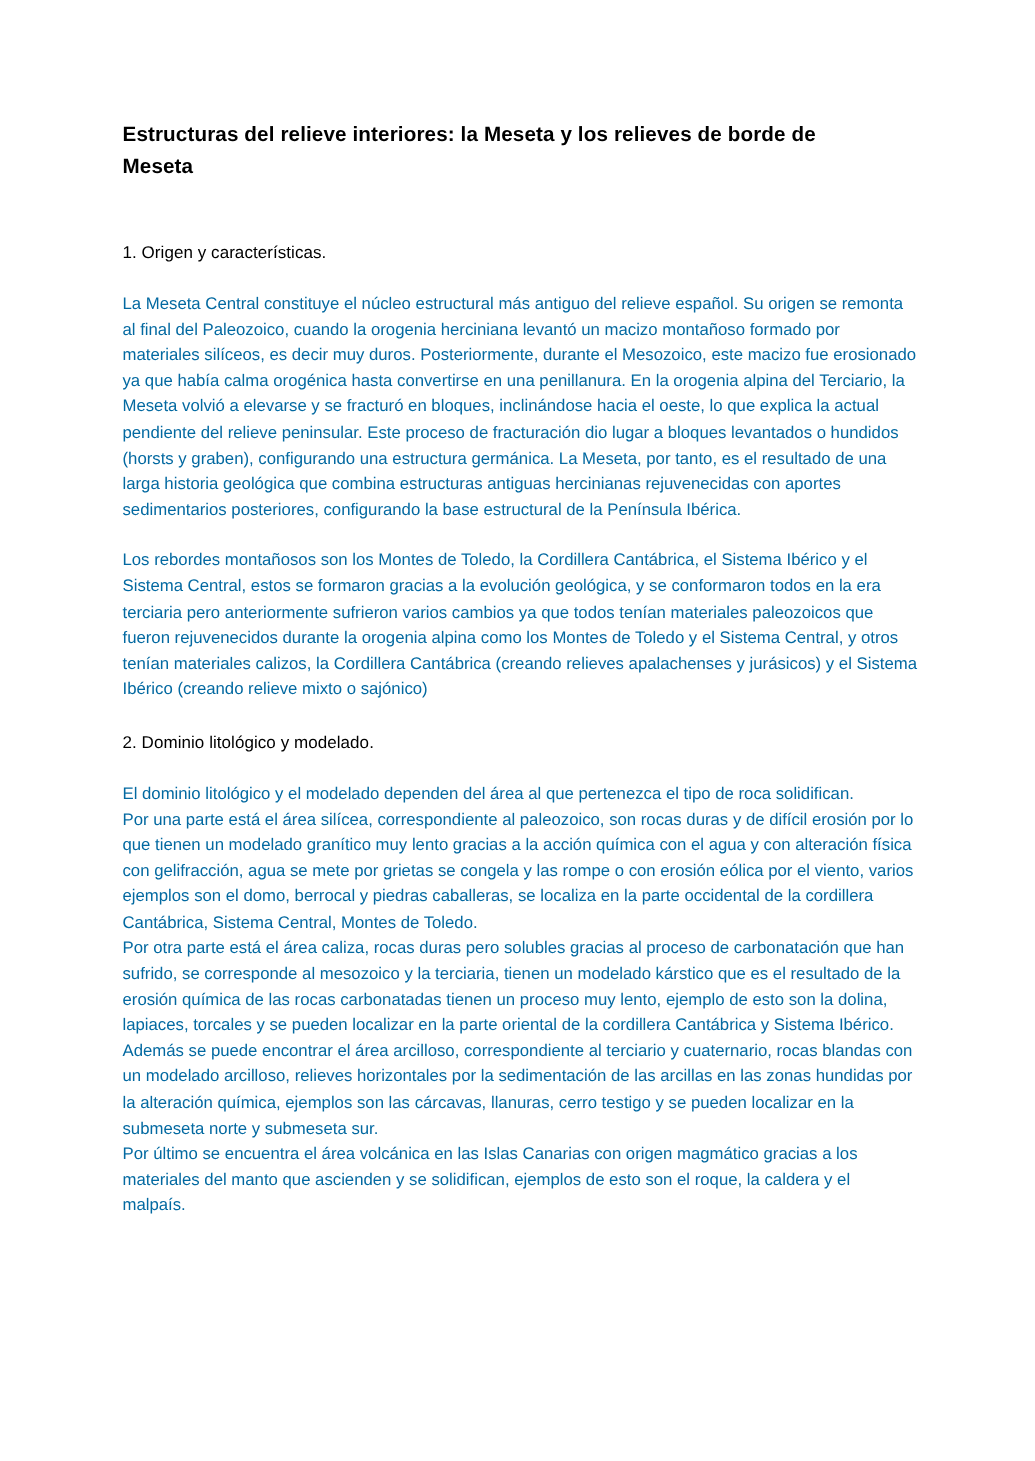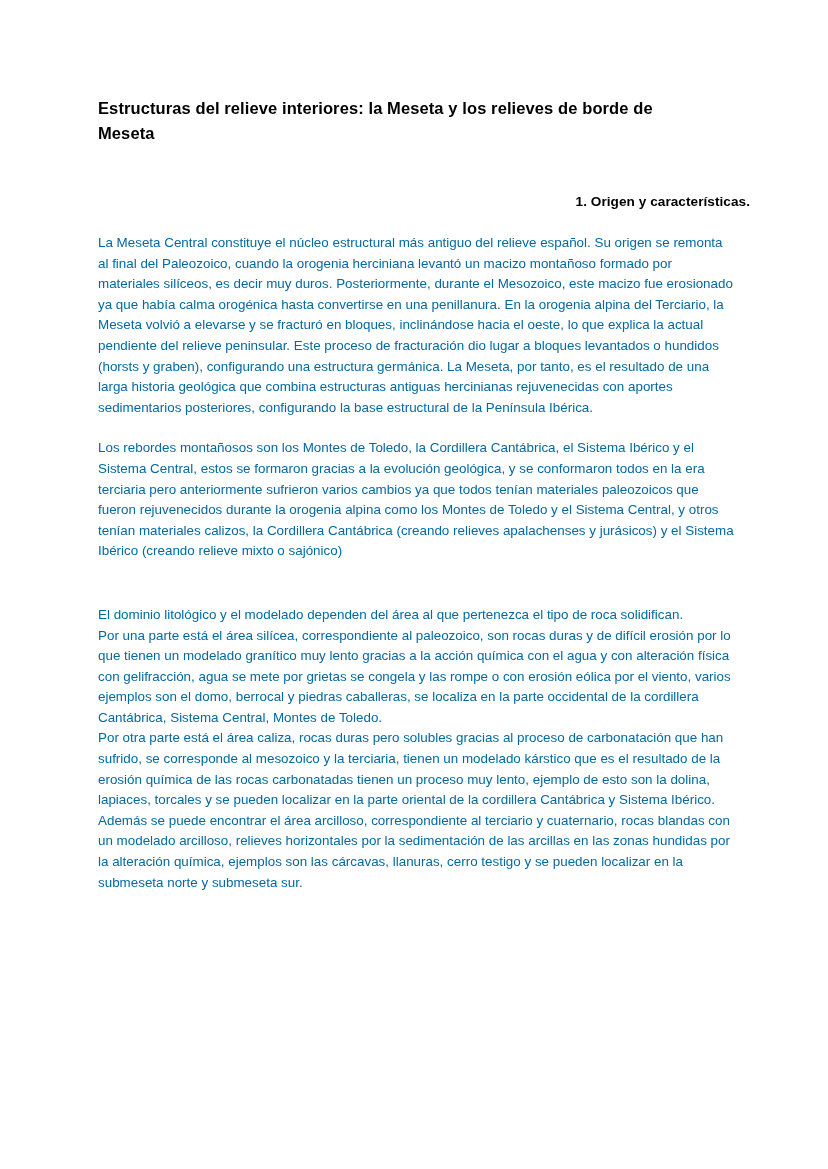--- a/index.html
+++ b/index.html
@@ -27,26 +27,25 @@
     font-size: 16.5px;
     font-weight: bold;
     line-height: 25px;
     letter-spacing: 0.1px;
     margin: 0 0 0 0;
     max-width: 610px;
     color: #000000;
   }
   .section-heading {
     font-size: 13.6px;
-    font-weight: bold;
+    font-weight: normal;
     line-height: 20px;
     letter-spacing: 0.05px;
     margin: 0;
     color: #000000;
-    text-align: right;
   }
   .body-text {
     font-size: 13.4px;
     line-height: 20.6px;
     margin: 0;
     color: #0369a1;
     text-align: left;
     max-width: 636px;
   }
   
@@ -74,23 +73,25 @@
   <div class="sp-h1-body"></div>
 
   <p class="body-text">La Meseta Central constituye el núcleo estructural más antiguo del relieve español. Su origen se remonta al final del Paleozoico, cuando la orogenia herciniana levantó un macizo montañoso formado por materiales silíceos, es decir muy duros. Posteriormente, durante el Mesozoico, este macizo fue erosionado ya que había calma orogénica hasta convertirse en una penillanura. En la orogenia alpina del Terciario, la Meseta volvió a elevarse y se fracturó en bloques, inclinándose hacia el oeste, lo que explica la actual pendiente del relieve peninsular. Este proceso de fracturación dio lugar a bloques levantados o hundidos (horsts y graben), configurando una estructura germánica. La Meseta, por tanto, es el resultado de una larga historia geológica que combina estructuras antiguas hercinianas rejuvenecidas con aportes sedimentarios posteriores, configurando la base estructural de la Península Ibérica.</p>
 
   <div class="sp-para"></div>
 
   <p class="body-text">Los rebordes montañosos son los Montes de Toledo, la Cordillera Cantábrica, el Sistema Ibérico y el Sistema Central, estos se formaron gracias a la evolución geológica, y se conformaron todos en la era terciaria pero anteriormente sufrieron varios cambios ya que todos tenían materiales paleozoicos que fueron rejuvenecidos durante la orogenia alpina como los Montes de Toledo y el Sistema Central, y otros tenían materiales calizos, la Cordillera Cantábrica (creando relieves apalachenses y jurásicos) y el Sistema Ibérico (creando relieve mixto o sajónico)</p>
 
   <div class="sp-body-h2"></div>
 
+  <h2 class="section-heading">2. Dominio litológico y modelado.</h2>
 
   <div class="sp-h2-body"></div>
 
   <div class="block-flow">
     <p class="body-text">El dominio litológico y el modelado dependen del área al que pertenezca el tipo de roca solidifican.</p>
     <p class="body-text">Por una parte está el área silícea, correspondiente al paleozoico, son rocas duras y de difícil erosión por lo que tienen un modelado granítico muy lento gracias a la acción química con el agua y con alteración física con gelifracción, agua se mete por grietas se congela y las rompe o con erosión eólica por el viento, varios ejemplos son el domo, berrocal y piedras caballeras, se localiza en la parte occidental de la cordillera Cantábrica, Sistema Central, Montes de Toledo.</p>
     <p class="body-text">Por otra parte está el área caliza, rocas duras pero solubles gracias al proceso de carbonatación que han sufrido, se corresponde al mesozoico y la terciaria, tienen un modelado kárstico que es el resultado de la erosión química de las rocas carbonatadas tienen un proceso muy lento, ejemplo de esto son la dolina, lapiaces, torcales y se pueden localizar en la parte oriental de la cordillera Cantábrica y Sistema Ibérico.</p>
     <p class="body-text">Además se puede encontrar el área arcilloso, correspondiente al terciario y cuaternario, rocas blandas con un modelado arcilloso, relieves horizontales por la sedimentación de las arcillas en las zonas hundidas por la alteración química, ejemplos son las cárcavas, llanuras, cerro testigo y se pueden localizar en la submeseta norte y submeseta sur.</p>
+    <p class="body-text">Por último se encuentra el área volcánica en las Islas Canarias con origen magmático gracias a los materiales del manto que ascienden y se solidifican, ejemplos de esto son el roque, la caldera y el malpaís.</p>
   </div>
 
 </div>
 
 </body></html>

